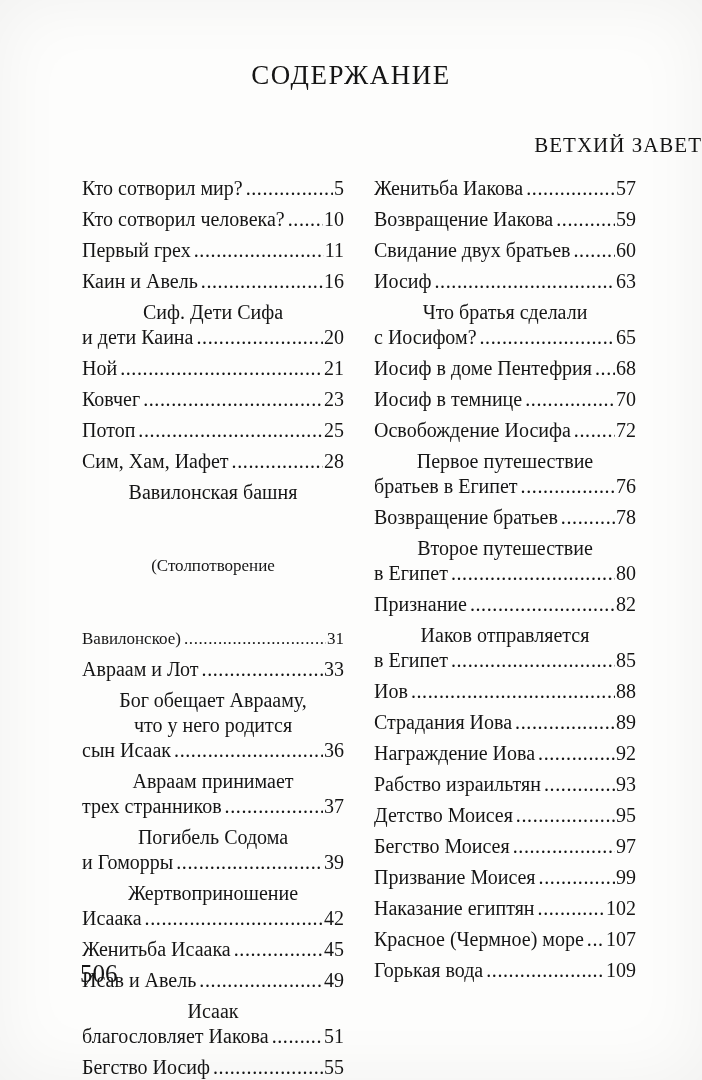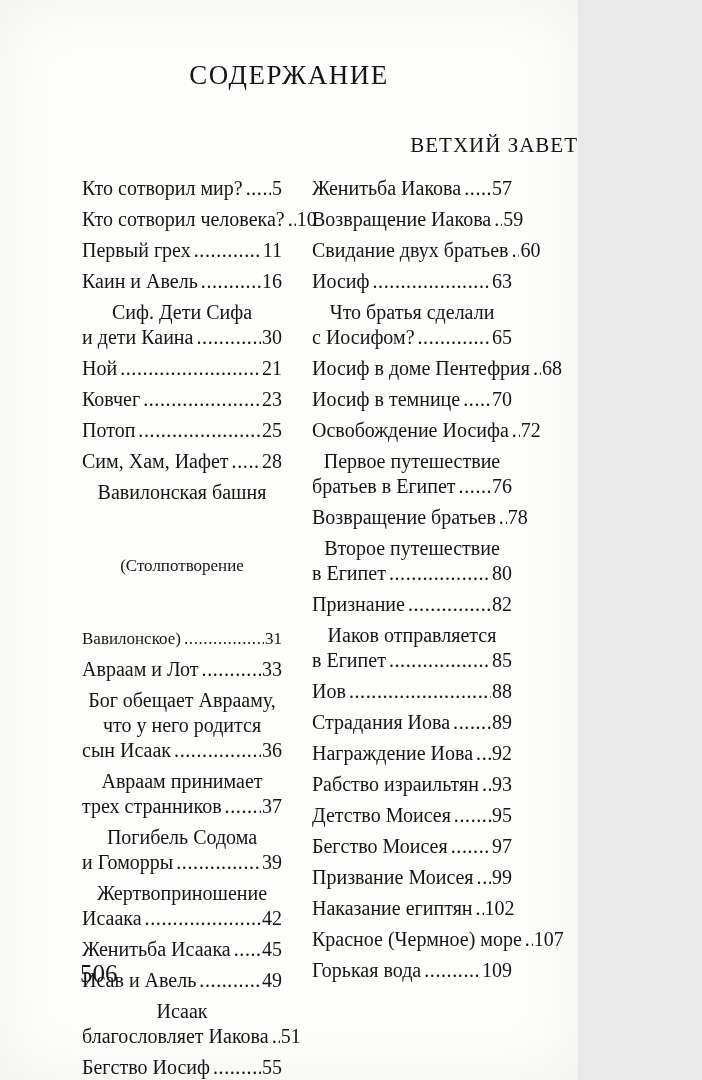--- a/index.html
+++ b/index.html
@@ -2,21 +2,21 @@
 <html><head>
 <meta charset="utf-8">
 <style>
   html, body {
     margin: 0;
     padding: 0;
     background: #e9e9e9;
   }
   .page {
     position: relative;
-    width: 578px;
+    width: 702px;
     height: 1080px;
     background: #fdfdfc;
     box-shadow: inset 0 0 70px rgba(0,0,0,0.05);
     font-family: "Liberation Serif", "DejaVu Serif", serif;
     color: #151515;
     overflow: hidden;
     box-sizing: border-box;
   }
   .contents-title {
     text-align: center;
@@ -119,21 +119,21 @@
             <span class="t">Каин и Авель</span>
             <span class="leader"></span>
             <span class="pnum">16</span>
           </div>
         </div>
         <div class="entry">
           <div class="line">Сиф. Дети Сифа</div>
           <div class="line lastline">
             <span class="t">и дети Каина</span>
             <span class="leader"></span>
-            <span class="pnum">30</span>
+            <span class="pnum">20</span>
           </div>
         </div>
         <div class="entry">
           <div class="line lastline">
             <span class="t">Ной</span>
             <span class="leader"></span>
             <span class="pnum">21</span>
           </div>
         </div>
         <div class="entry">

